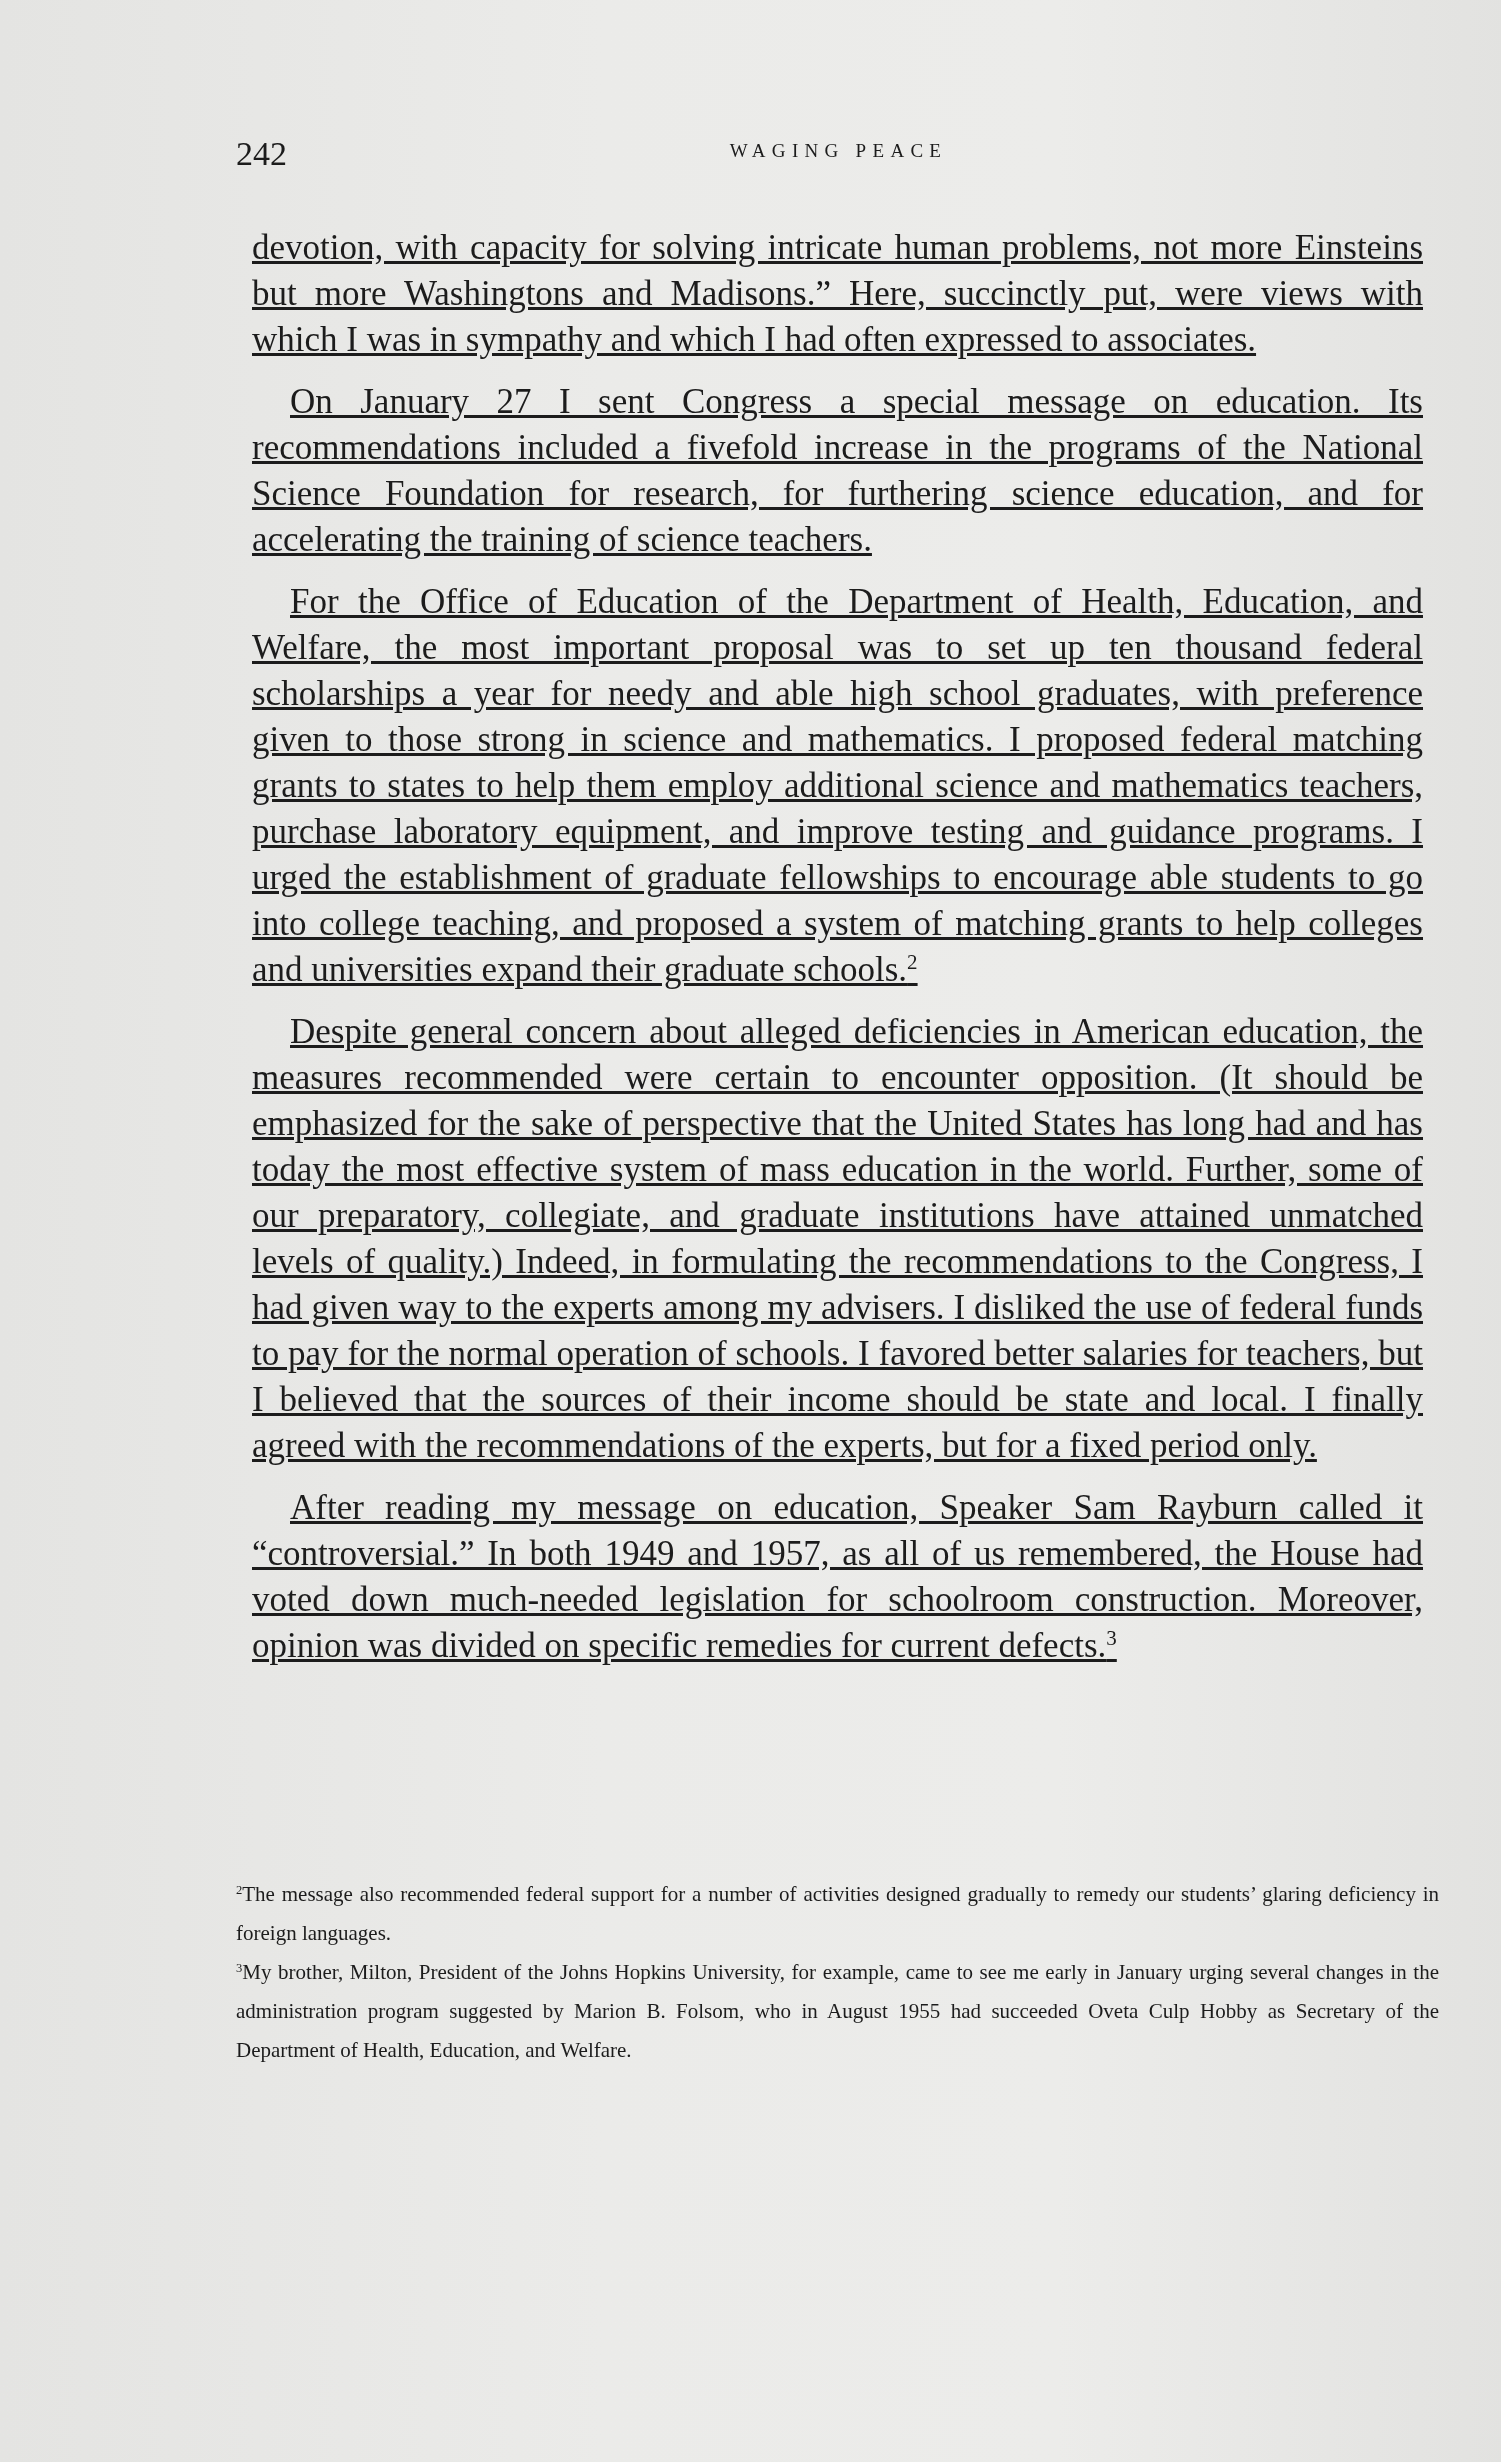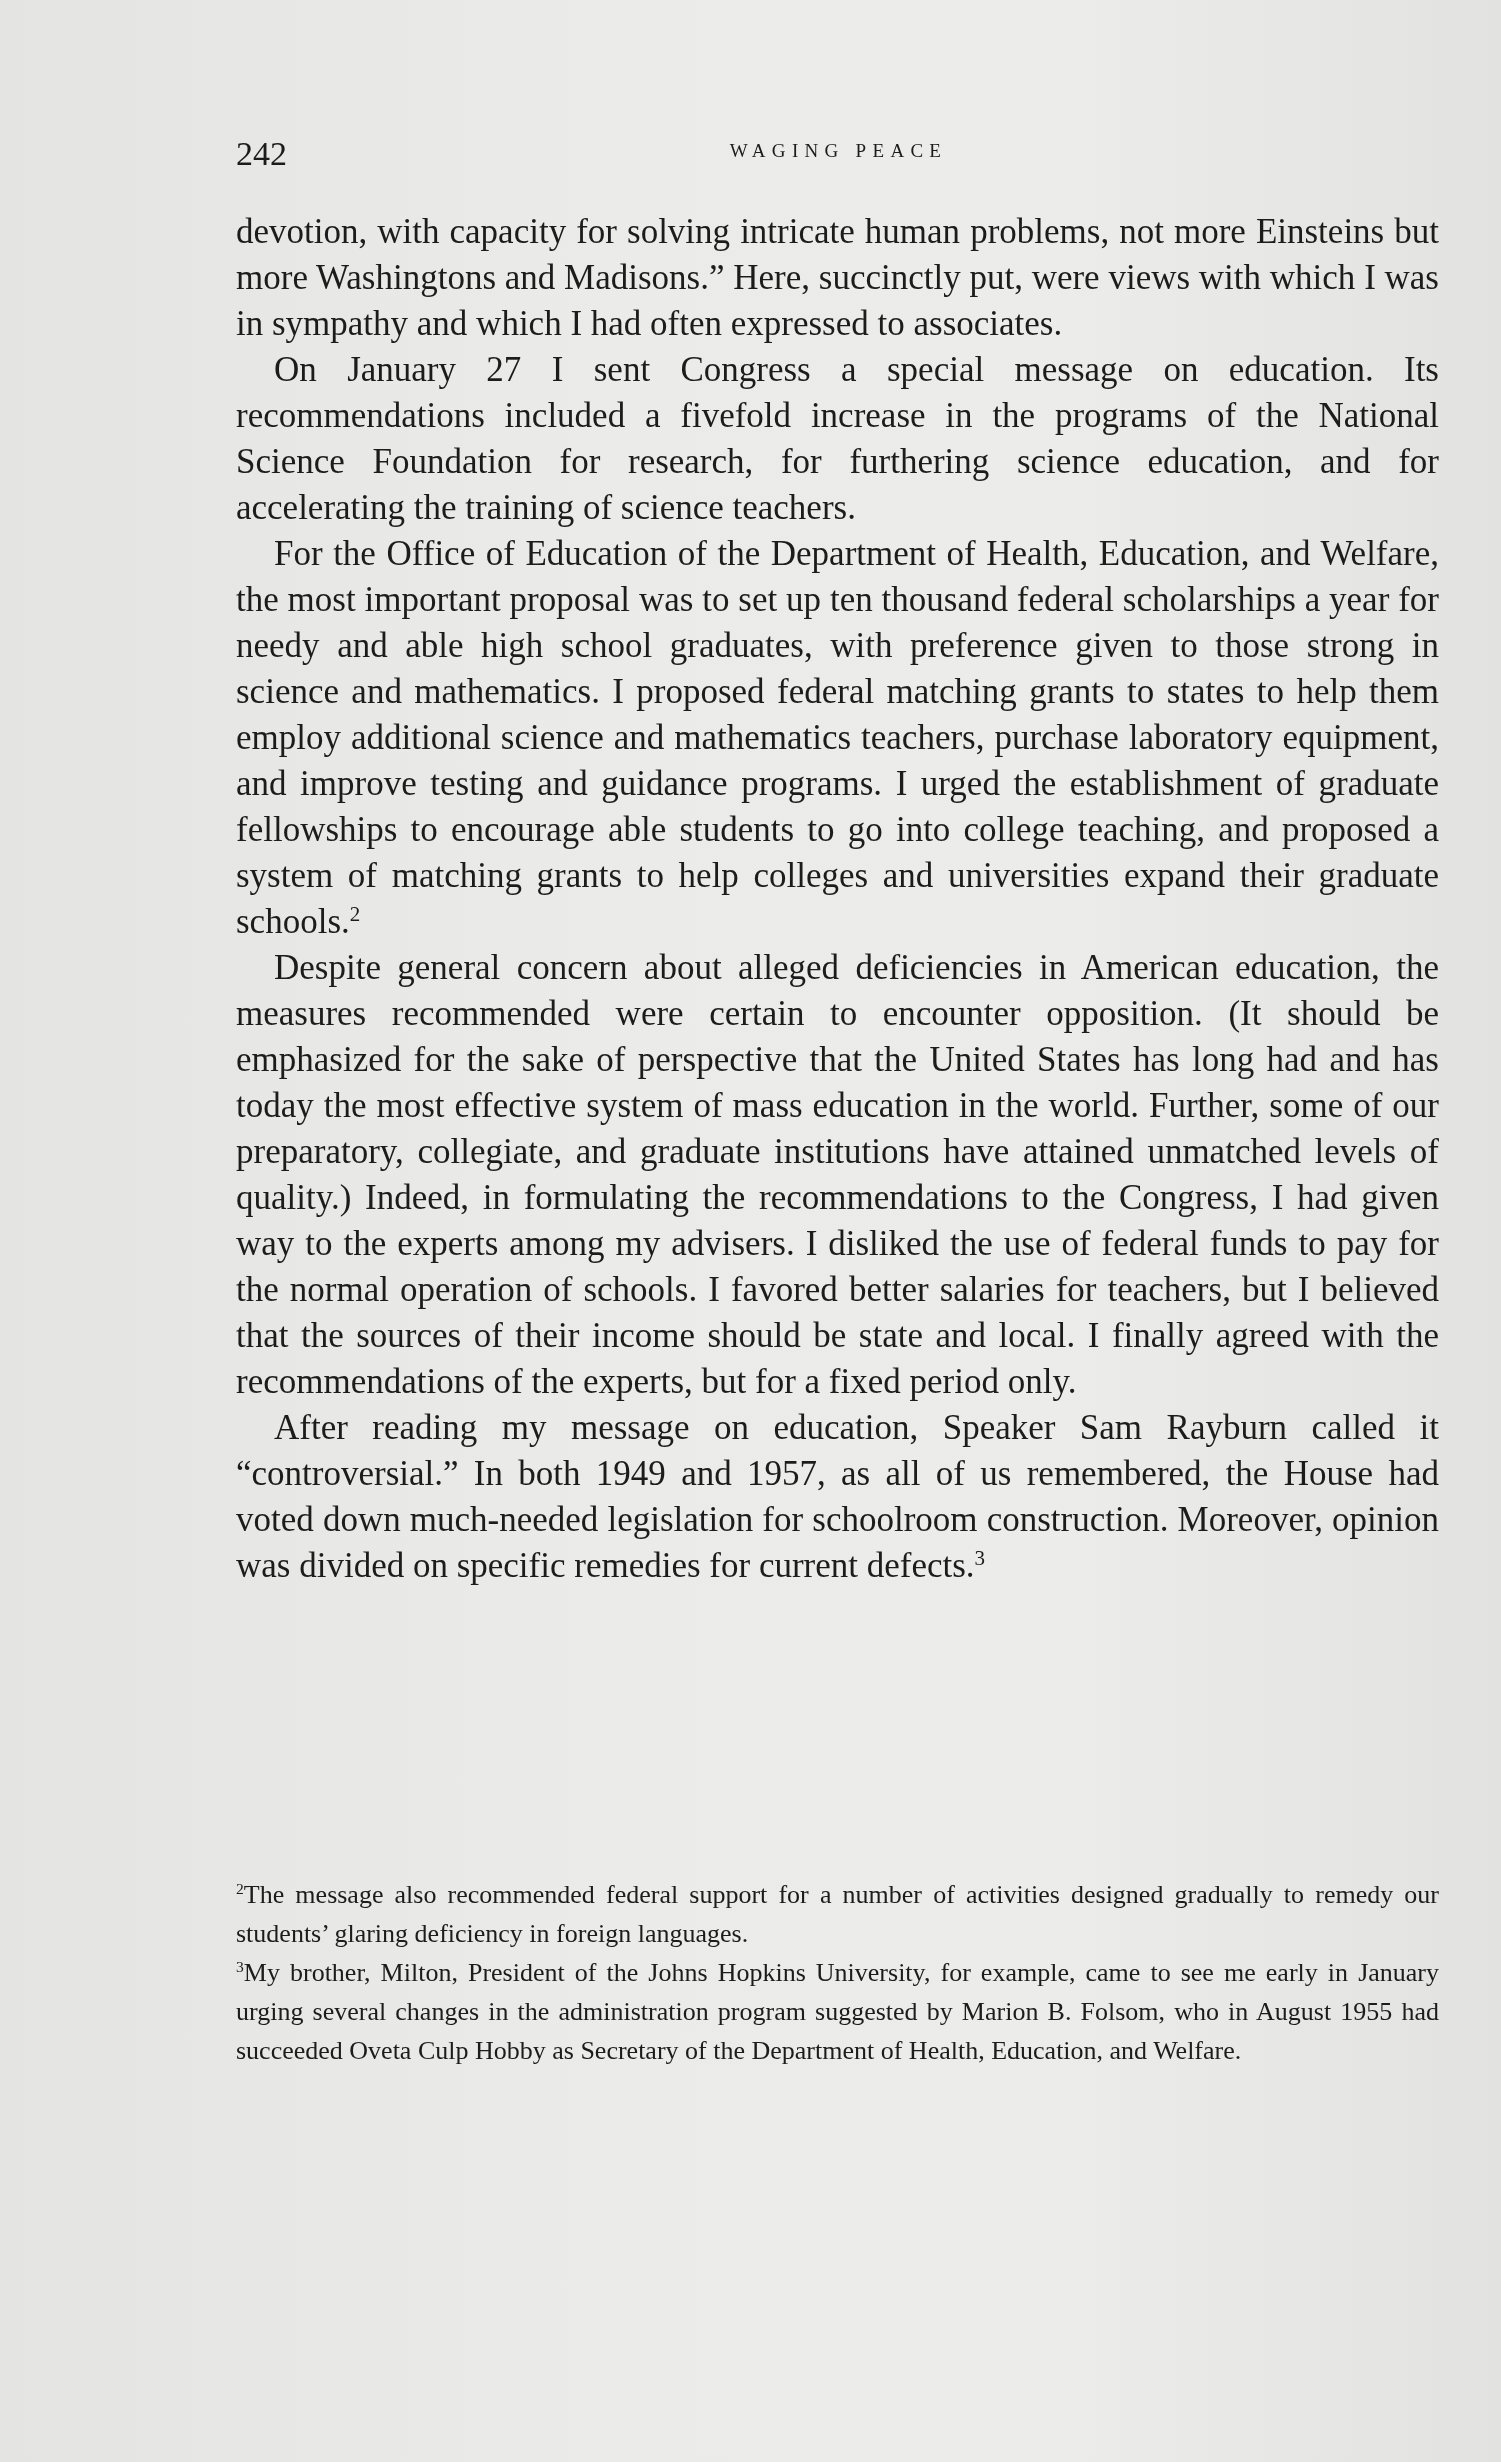--- a/index.html
+++ b/index.html
@@ -11,23 +11,23 @@
     position:relative;
   }
   .page { position:absolute; left:0; top:0; width:1502px; height:2462px;
     background: linear-gradient(90deg,#e4e4e2 0%,#ebebe9 40%,#ececea 70%,#e2e2e0 100%); padding-left: 8px; }
   .running-head { position:absolute; left:236px; top:135px; width:1205px; height:45px; }
   .page-number { position:absolute; left:0; top:0; font-size:34px; }
   .running-title { position:absolute; left:0; width:1205px; top:5.4px; text-align:center;
     font-size:19px; letter-spacing:6.3px; padding-left:0; }
   .body-text { position:absolute; left:236px; top:209px; width:1203px; font-size:35px;
     line-height:46px; text-align:justify; }
-  .body-text p { margin:0; text-indent:0; }
+  .body-text p { margin:16px; text-indent:0;text-decoration:underline; }
   .body-text p.indent { text-indent:38px; }
-  .footnotes { position:absolute; left:236px; top:1875px; width:1203px; font-size:26px;
+  .footnotes { position:absolute; left:236px; top:1875px; width:1203px; font-size:21px;
     line-height:39px; text-align:justify; }
   .footnotes p { margin:0; }
   sup { font-size:0.6em; vertical-align:0.55em; line-height:0; }
 </style>
 </head>
 <body>
 
 <div class="page">
   <div class="running-head">
     <span class="page-number">242</span>

